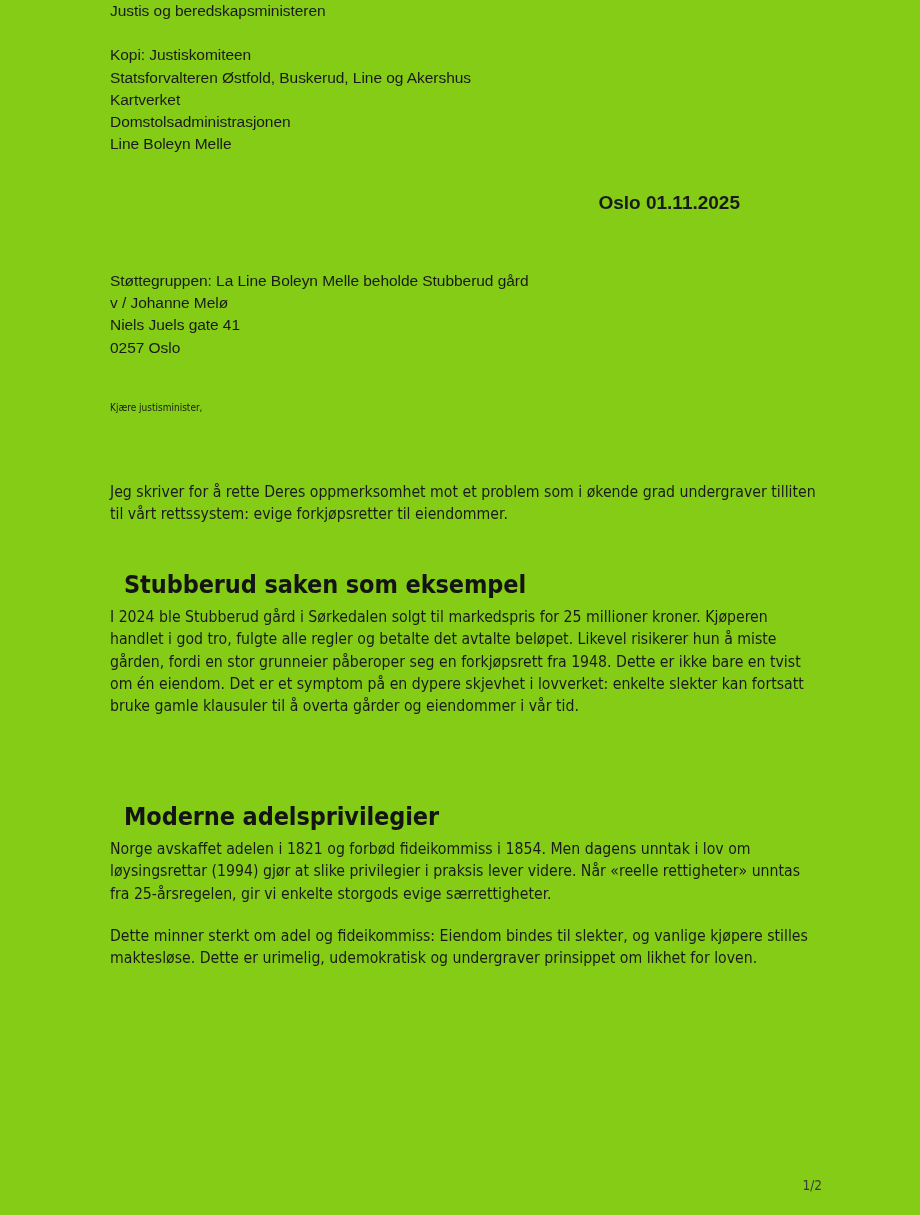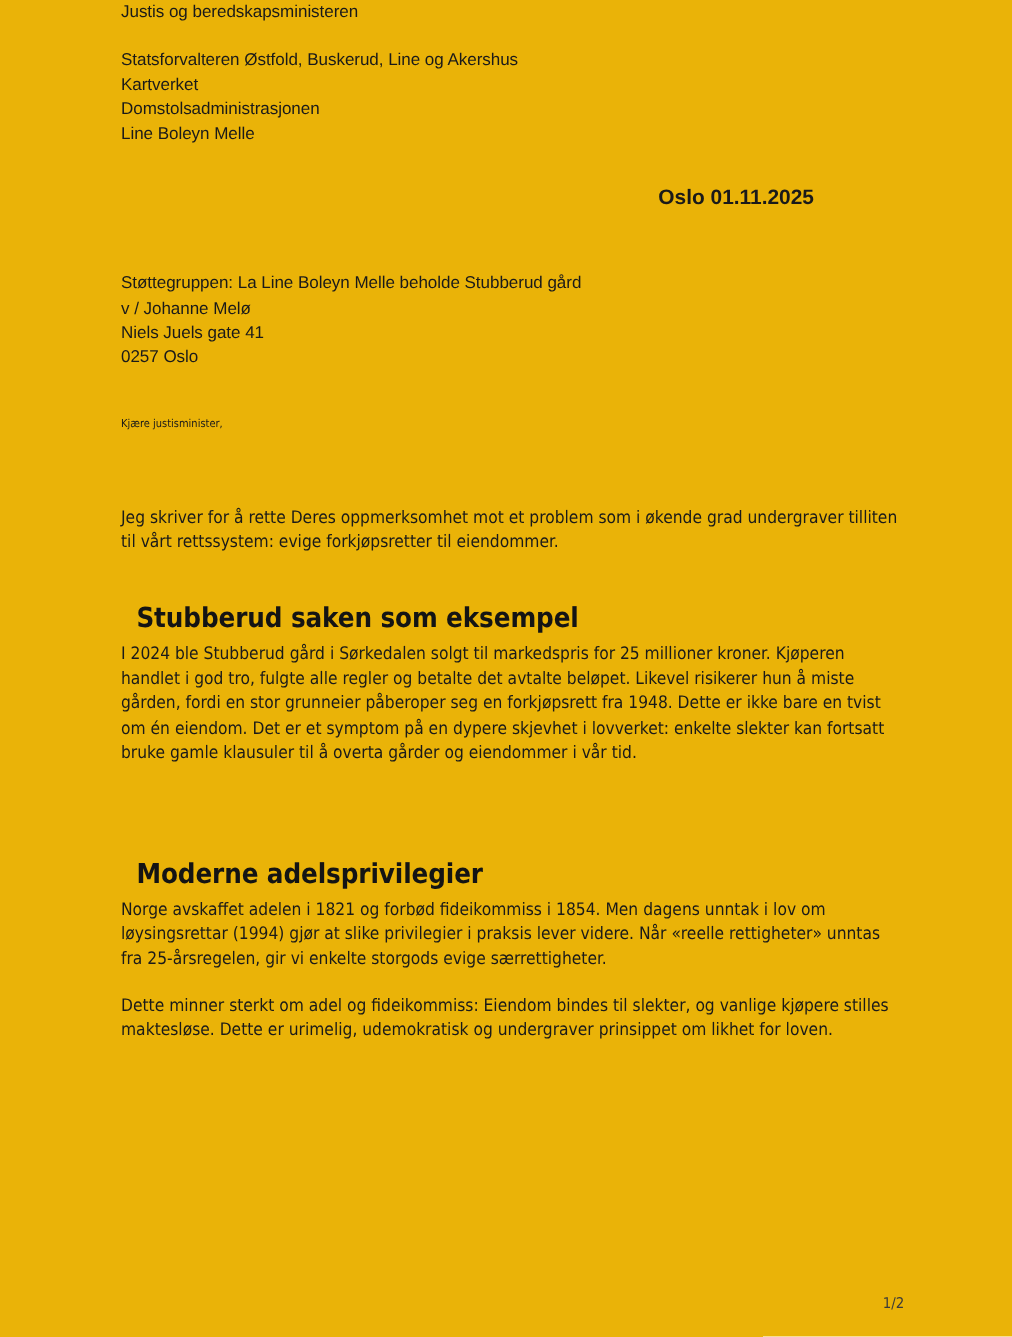--- a/index.html
+++ b/index.html
@@ -4,21 +4,21 @@
 <style>
   html, body {
     margin: 0;
     padding: 0;
     background: #ffffff;
   }
   .page {
     position: relative;
     width: 920px;
     height: 1215px;
-    background: #eab308;
+    background: #84cc16;
     overflow: hidden;
     box-sizing: border-box;
   }
   .content {
     position: absolute;
     left: 110px;
     top: 0;
     width: 712px;
   }
 
@@ -111,20 +111,21 @@
 </style>
 </head>
 <body>
 
 <div class="page">
   <div class="content">
 
     <div class="recipient-block">
       <div class="recipient-line">Justis og beredskapsministeren</div>
       <div class="block-gap-sm"></div>
+      <div class="recipient-line">Kopi: Justiskomiteen</div>
       <div class="recipient-line">Statsforvalteren Østfold, Buskerud, Line og Akershus</div>
       <div class="recipient-line">Kartverket</div>
       <div class="recipient-line">Domstolsadministrasjonen</div>
       <div class="recipient-line">Line Boleyn Melle</div>
     </div>
 
     <div class="date-row">Oslo 01.11.2025</div>
 
     <div class="sender-block">
       <div class="sender-line">Støttegruppen: La Line Boleyn Melle beholde Stubberud gård</div>

